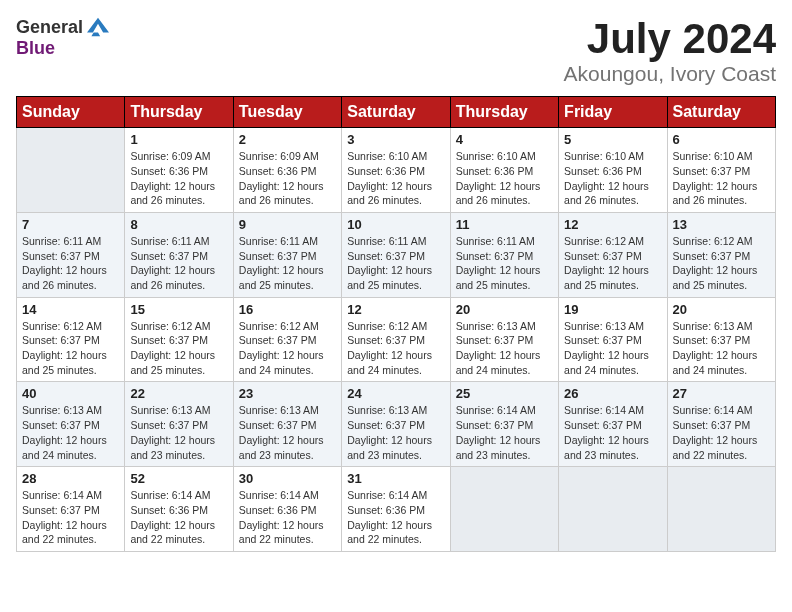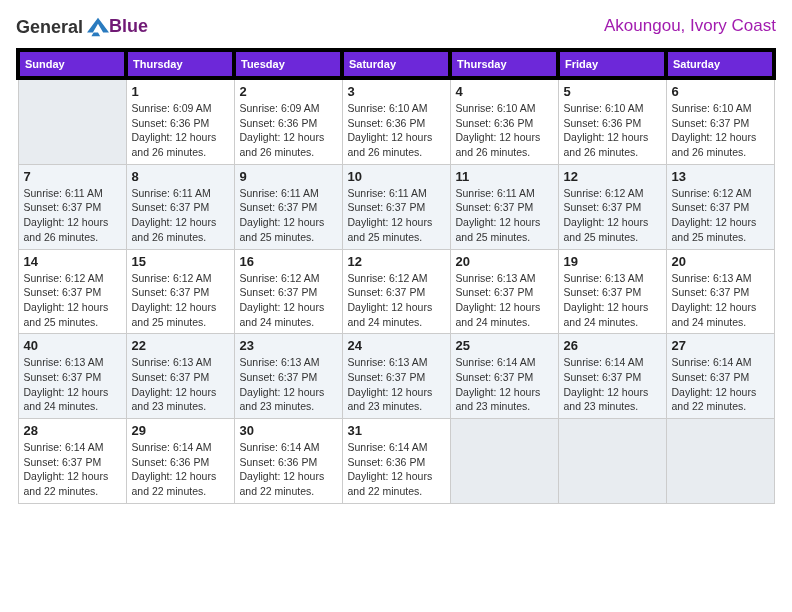--- a/index.html
+++ b/index.html
@@ -11,21 +11,21 @@
       padding: 16px;
     }
     .header {
       display: flex;
       justify-content: space-between;
       align-items: flex-start;
       margin-bottom: 10px;
     }
     .logo {
       display: flex;
-      flex-direction: row;
+      flex-direction: column;
       align-items: flex-start;
     }
     .logo-text {
       display: flex;
       align-items: center;
       gap: 2px;
     }
     .logo-general {
       font-size: 18px;
       font-weight: bold;
@@ -44,36 +44,36 @@
     .title-area {
       text-align: right;
     }
     .month-title {
       font-size: 42px;
       font-weight: bold;
       color: #222;
       line-height: 1.1;
     }
     .location {
-      font-size: 17px;
-      color: #a21caf;
+      font-size: 21px;
+      color: #737373;
     }
     table {
       width: 100%;
       border-collapse: collapse;
       font-size: 11px;
     }
     thead tr th {
-      background-color: #6d28d9;
+      background-color: #b91c1c;
       color: #fff;
       padding: 6px 5px;
-      font-size: 11px;
+      font-size: 16px;
       font-weight: bold;
       text-align: left;
-      border: 4px solid #000000;
+      border: 1px solid #000000;
     }
     tbody tr td {
       border: 1px solid #ccc;
       vertical-align: top;
       padding: 4px 5px;
       height: 80px;
       width: calc(100% / 7);
     }
     tbody tr:nth-child(even) td {
       background-color: #f0f4f8;
@@ -104,20 +104,21 @@
     <div class="logo-text">
       <span class="logo-general">General</span>
       <svg class="logo-icon" viewBox="0 0 30 25" xmlns="http://www.w3.org/2000/svg">
         <polygon points="0,20 15,0 30,20 22,20 15,8 8,20" fill="#2a7bbf"></polygon>
         <polygon points="6,25 18,25 15,20 9,20" fill="#2a7bbf"></polygon>
       </svg>
     </div>
     <span class="logo-blue">Blue</span>
   </div>
   <div class="title-area">
+    <div class="month-title">July 2024</div>
     <div class="location">Akoungou, Ivory Coast</div>
   </div>
 </div>
 
 <table>
   <thead>
     <tr>
     <th>Sunday</th>
         <th>Thursday</th>
         <th>Tuesday</th>
@@ -244,21 +245,21 @@
           <div class="day-num">27</div>
           <div class="day-detail">Sunrise: 6:14 AM<br>Sunset: 6:37 PM<br>Daylight: 12 hours and 22 minutes.</div>
         </td>
       </tr>
       <tr>
         <td>
           <div class="day-num">28</div>
           <div class="day-detail">Sunrise: 6:14 AM<br>Sunset: 6:37 PM<br>Daylight: 12 hours and 22 minutes.</div>
         </td>
         <td>
-          <div class="day-num">29</div>
+          <div class="day-num">52</div>
           <div class="day-detail">Sunrise: 6:14 AM<br>Sunset: 6:36 PM<br>Daylight: 12 hours and 22 minutes.</div>
         </td>
         <td>
           <div class="day-num">30</div>
           <div class="day-detail">Sunrise: 6:14 AM<br>Sunset: 6:36 PM<br>Daylight: 12 hours and 22 minutes.</div>
         </td>
         <td>
           <div class="day-num">31</div>
           <div class="day-detail">Sunrise: 6:14 AM<br>Sunset: 6:36 PM<br>Daylight: 12 hours and 22 minutes.</div>
         </td>

